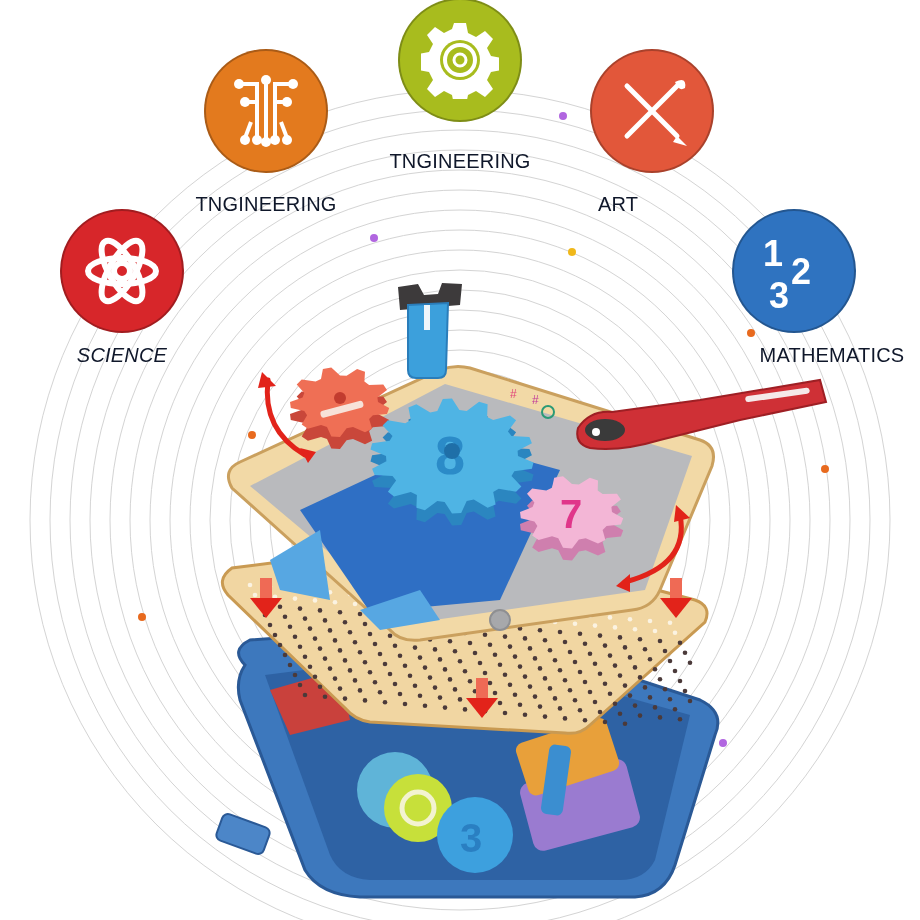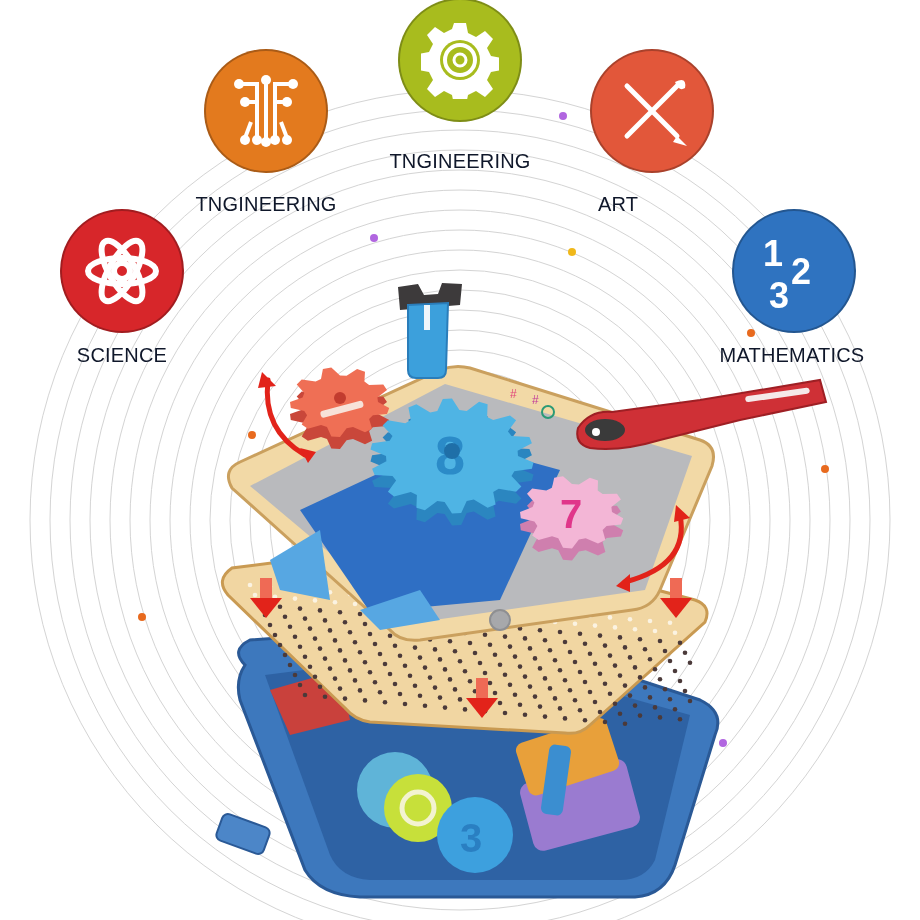--- a/index.html
+++ b/index.html
@@ -43,21 +43,21 @@
       <div class="badge" style="left: 60px; top: 209px; background: rgb(215, 38, 42);">
         <svg viewBox="0 0 78 78">
           <g fill="none" stroke="#fff" stroke-width="6">
             <ellipse cx="39" cy="39" rx="34" ry="13"></ellipse>
             <ellipse cx="39" cy="39" rx="34" ry="13" transform="rotate(60 39 39)"></ellipse>
             <ellipse cx="39" cy="39" rx="34" ry="13" transform="rotate(120 39 39)"></ellipse>
             <circle cx="39" cy="39" r="8"></circle>
           </g>
         </svg>
       </div>
-      <div class="label" style="left: 122px; top: 344px;">SCIENCE</div>
+      <div class="label" style="left: 122px; top: 344px; font-style: italic;">SCIENCE</div>
       <div class="badge" style="left: 204px; top: 49px; background: rgb(227, 122, 30);">
         <svg viewBox="0 0 78 78">
           <g fill="none" stroke="#fff" stroke-width="4">
             <path d="M12 12 H30 V66"></path>
             <path d="M39 8 V70"></path>
             <path d="M66 12 H48 V66"></path>
             <path d="M18 30 H30"></path>
             <path d="M60 30 H48"></path>
             <path d="M24 50 L18 66"></path>
             <path d="M54 50 L60 66"></path>
@@ -101,21 +101,21 @@
       <div class="label" style="left: 618px; top: 193px;">ART</div>
       <div class="badge" style="left: 732px; top: 209px; background: rgb(47, 115, 192);">
         <svg viewBox="0 0 78 78">
           <g fill="#fff" font-family="Liberation Sans, sans-serif" font-weight="bold" font-size="36">
             <text x="8" y="34">1</text>
             <text x="36" y="52">2</text>
             <text x="14" y="76">3</text>
           </g>
         </svg>
       </div>
-      <div class="label" style="left: 792px; top: 344px;">MATHEMATICS</div>
+      <div class="label" style="left: 832px; top: 344px;">MATHEMATICS</div>
     </div>
   <div id="dots">
       <div class="dot" style="left: 370px; top: 234px; width: 8px; height: 8px; background: rgb(177, 102, 224);"></div>
       <div class="dot" style="left: 568px; top: 248px; width: 8px; height: 8px; background: rgb(240, 184, 26);"></div>
       <div class="dot" style="left: 559px; top: 112px; width: 8px; height: 8px; background: rgb(177, 102, 224);"></div>
       <div class="dot" style="left: 747px; top: 329px; width: 8px; height: 8px; background: rgb(232, 106, 30);"></div>
       <div class="dot" style="left: 821px; top: 465px; width: 8px; height: 8px; background: rgb(232, 106, 30);"></div>
       <div class="dot" style="left: 138px; top: 613px; width: 8px; height: 8px; background: rgb(232, 106, 30);"></div>
       <div class="dot" style="left: 248px; top: 431px; width: 8px; height: 8px; background: rgb(232, 106, 30);"></div>
       <div class="dot" style="left: 719px; top: 739px; width: 8px; height: 8px; background: rgb(177, 102, 224);"></div>

